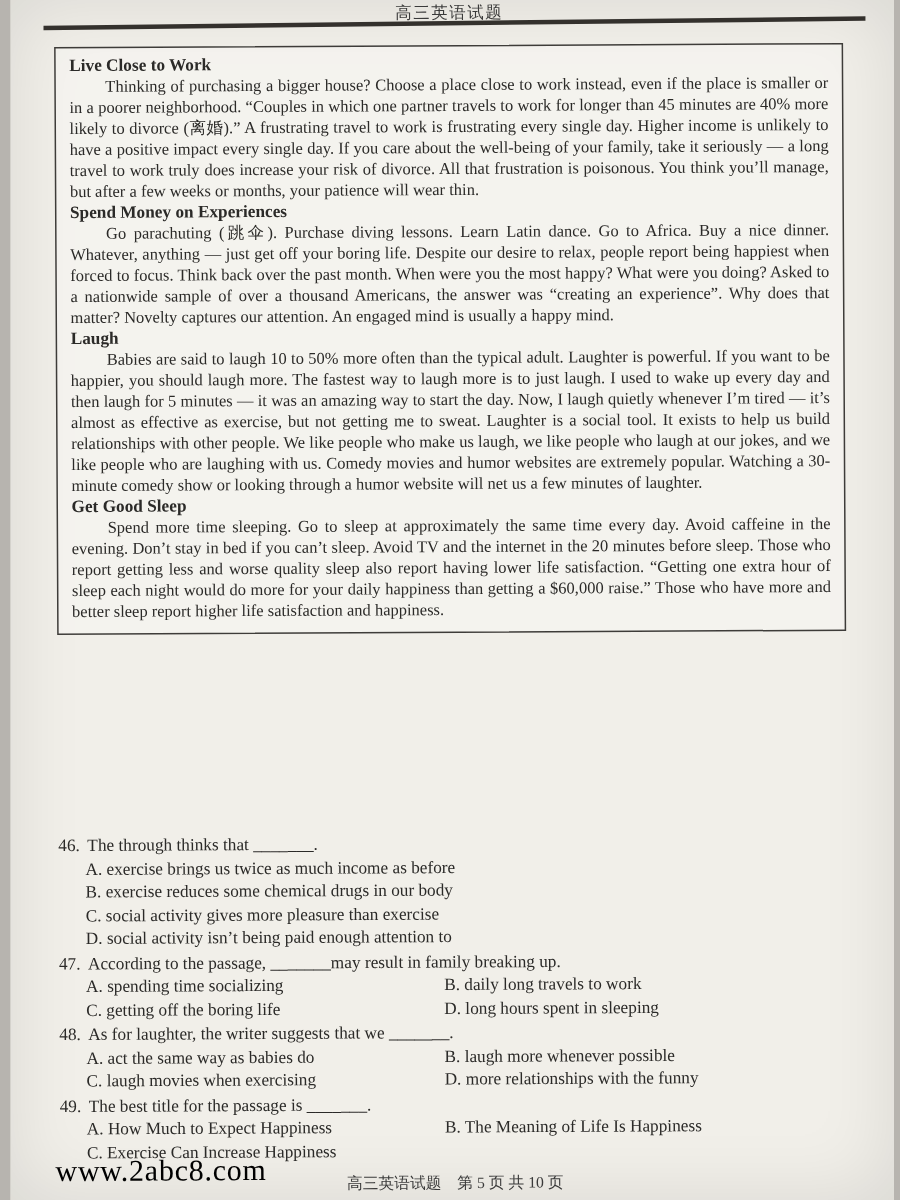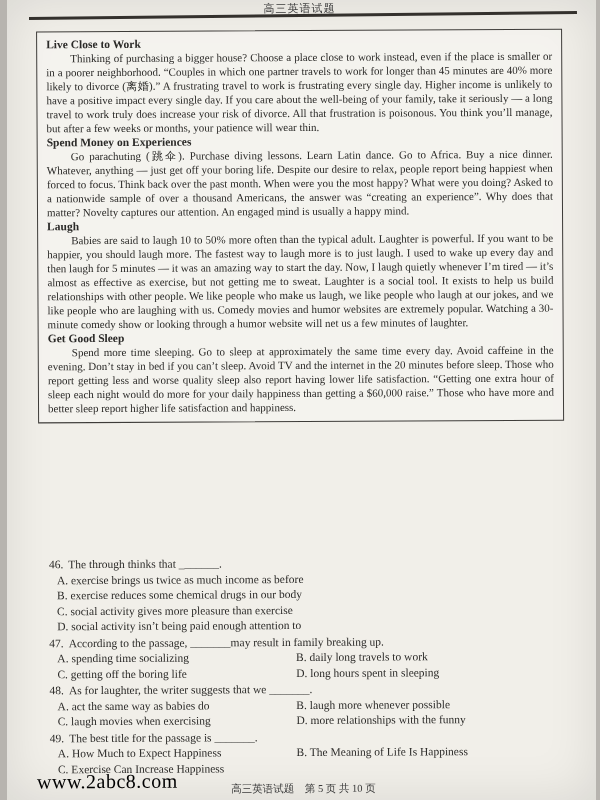--- a/index.html
+++ b/index.html
@@ -38,21 +38,21 @@
   }
   .sec-heading { font-weight:bold; font-size:11.5px; }
   .sec-text {
     margin:0; text-indent:24px; text-align:justify;
   }
   .questions {
     position:absolute; top:556px; left:31px; width:526px;
     color:#2b2a28; font-size:11.5px; line-height:15.5px;
   }
   .question { margin-bottom:1px; }
-  .q-num { padding-right:5px;margin-left:10px; }
+  .q-num { padding-right:5px; }
   .opts-1col .option { padding-left:18px; }
   .opts-2col {
     display:grid; grid-template-columns:47% 53%;
     padding-left:18px;
   }
   .footer-left {
     position:absolute; left:28px; bottom:8px;
     font-size:20px; color:#000000; letter-spacing:0.5px;
   }
   .footer-center {

